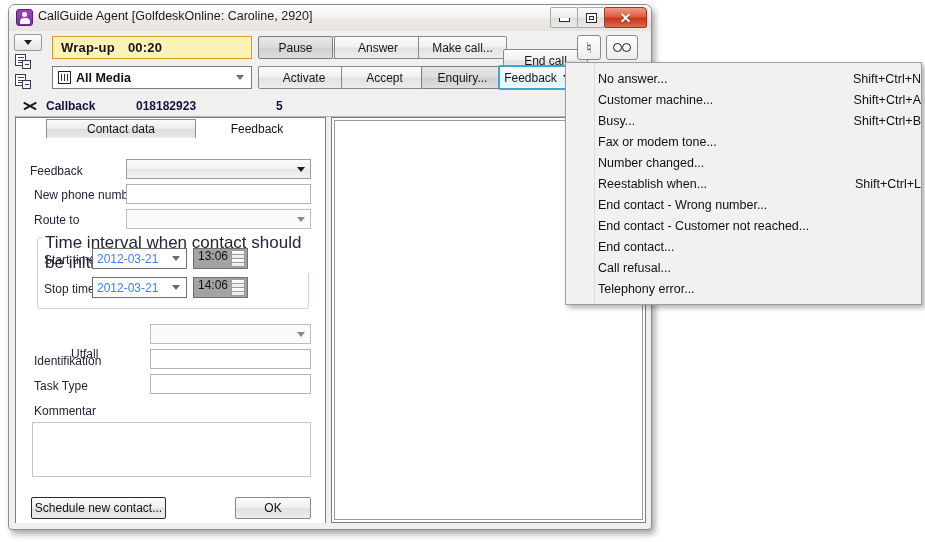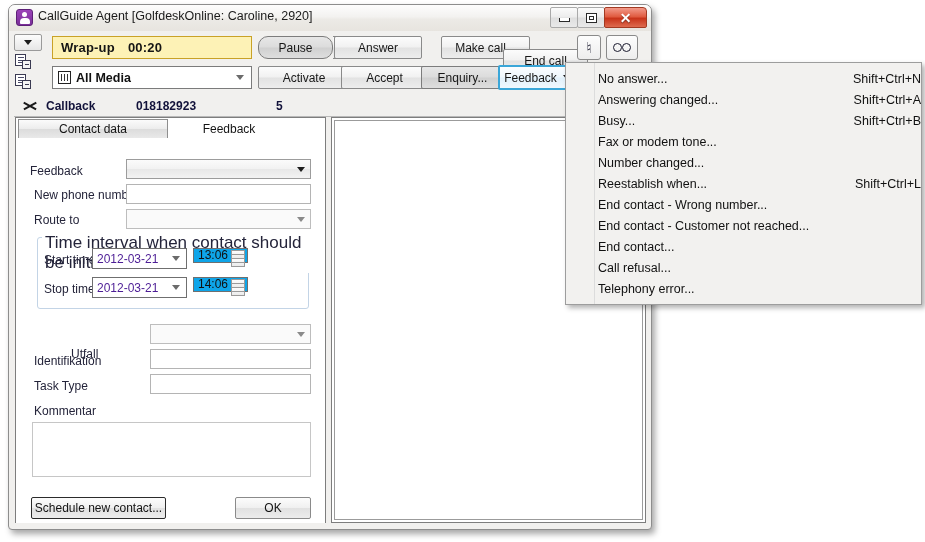--- a/index.html
+++ b/index.html
@@ -345,20 +345,21 @@
 
   
   .left-panel {
     position: absolute;
     left: 6px; top: 112px;
     width: 311px;
     height: 406px;
     background: #ffffff;
     border: 1px solid #7d7d7d;
     box-sizing: border-box;
+    padding-left: 28px;
   }
   .tabstrip {
     position: relative;
     height: 21px;
     background: #ffffff;
     border-bottom: 1px solid #8e8e8e;
   }
   .tab {
     position: absolute;
     top: 1px;
@@ -447,38 +448,38 @@
   .date-combo {
     position: absolute;
     height: 21px;
     background: #ffffff;
     border: 1px solid #6f6f6f;
     box-sizing: border-box;
     display: flex;
     align-items: center;
     padding-left: 4px;
     font-size: 12px;
-    color: #4c1d95;
+    color: #3b82f6;
   }
   .date-combo .dncaret {
     position: absolute;
     right: 6px;
     width: 0; height: 0;
     border-left: 4.5px solid transparent;
     border-right: 4.5px solid transparent;
     border-top: 5px solid #6b6b6b;
   }
   .spin-box {
     position: absolute;
-    height: 15px;
-    background: #0ea5e9;
+    height: 21px;
+    background: #a3a3a3;
     border: 1px solid #6f6f6f;
     box-sizing: border-box;
     display: flex;
-    align-items: flex-end;
+    align-items: flex-start;
     padding-left: 4px;
     font-size: 12px;
     color: #111;
   }
   .spin-btns {
     position: absolute;
     right: 2px; top: 1px;
     width: 14px; height: 17px;
     display: flex;
     flex-direction: column;
@@ -637,30 +638,30 @@
       <div class="media-select">
         <div class="media-ico">
           <span style="left:2px"></span>
             <span style="left:5px"></span>
             <span style="left:8px"></span>
         </div>
         <span>All Media</span>
         <div class="arrow"></div>
       </div>
 
-      <div class="tbtn pressed" style="left:249px; top:5px; width:75px;border-radius:10px;">
+      <div class="tbtn pressed" style="left:249px; top:5px; width:75px;">
         <span>Pause</span>
       </div>
       <div class="split-caret" style="left:324px; top:5px;">
         <div class="caret"></div>
       </div>
       <div class="tbtn" style="left:325px; top:5px; width:88px;">
         <span>Answer</span>
       </div>
-      <div class="tbtn" style="left:409px; top:5px; width:89px;margin-left:23px;">
+      <div class="tbtn" style="left:409px; top:5px; width:89px;">
         <span>Make call...</span>
       </div>
       <div class="tbtn" style="left:494px; top:18px; width:85px;">
         <span>End call</span>
       </div>
       <div class="icon-btn" style="left:568px; top:4px;">
         <span class="note-glyph">♮</span>
       </div>
       <div class="icon-btn" style="left:597px; top:4px; width:32px;">
         <div class="vm-glyph">
@@ -781,21 +782,21 @@
     </div>
   </div>
 
   <div class="ctx-menu">
     <div class="ctx-gutter"></div>
     <div class="ctx-item">
       <span>No answer...</span>
       <span class="shortcut">Shift+Ctrl+N</span>
     </div>
     <div class="ctx-item">
-      <span>Answering changed...</span>
+      <span>Customer machine...</span>
       <span class="shortcut">Shift+Ctrl+A</span>
     </div>
     <div class="ctx-item">
       <span>Busy...</span>
       <span class="shortcut">Shift+Ctrl+B</span>
     </div>
     <div class="ctx-item">
       <span>Fax or modem tone...</span>
       <span class="shortcut"></span>
     </div>

